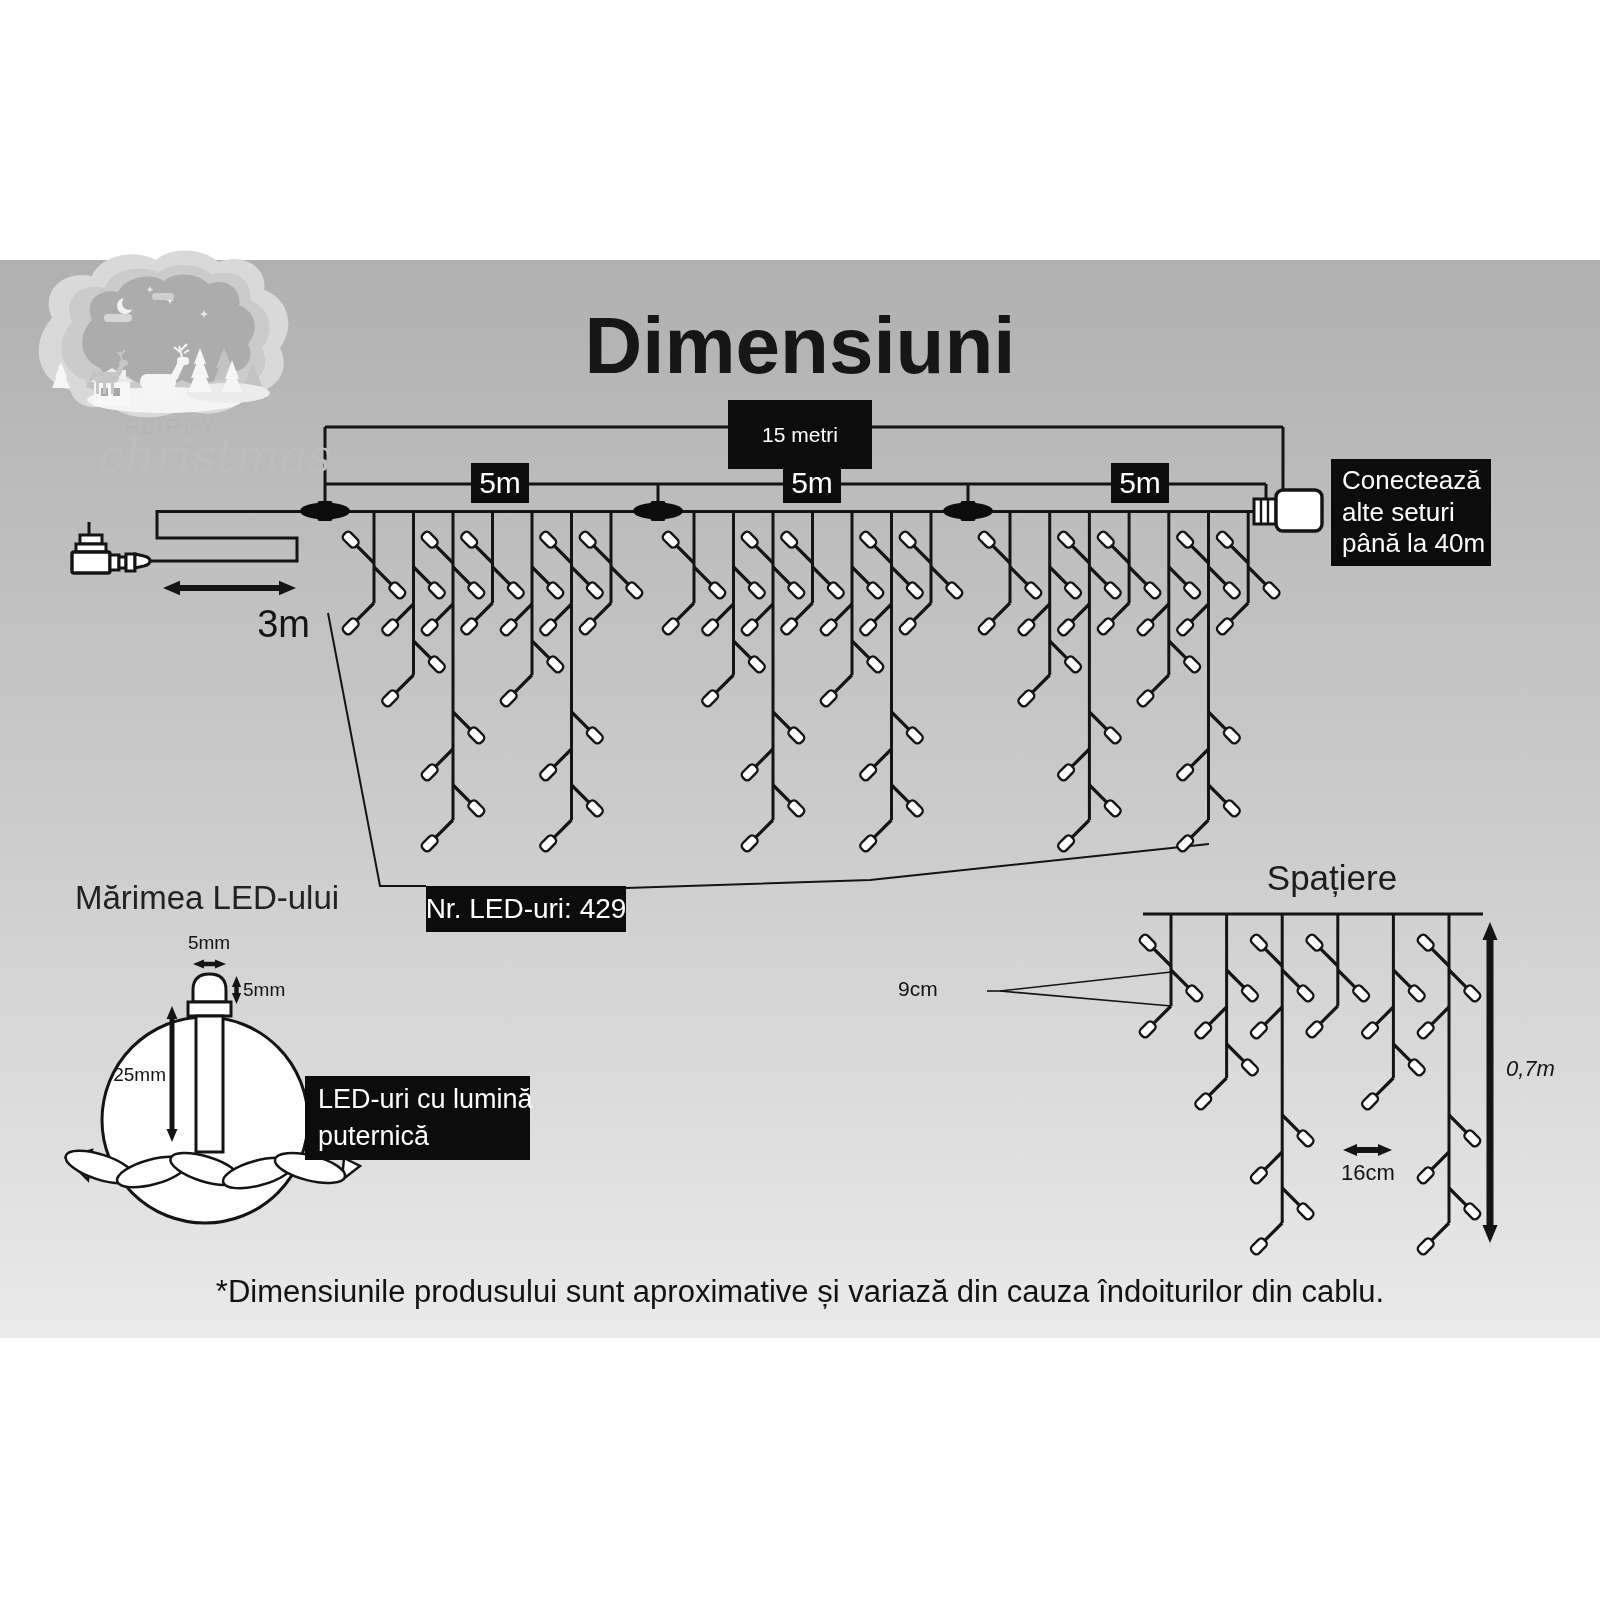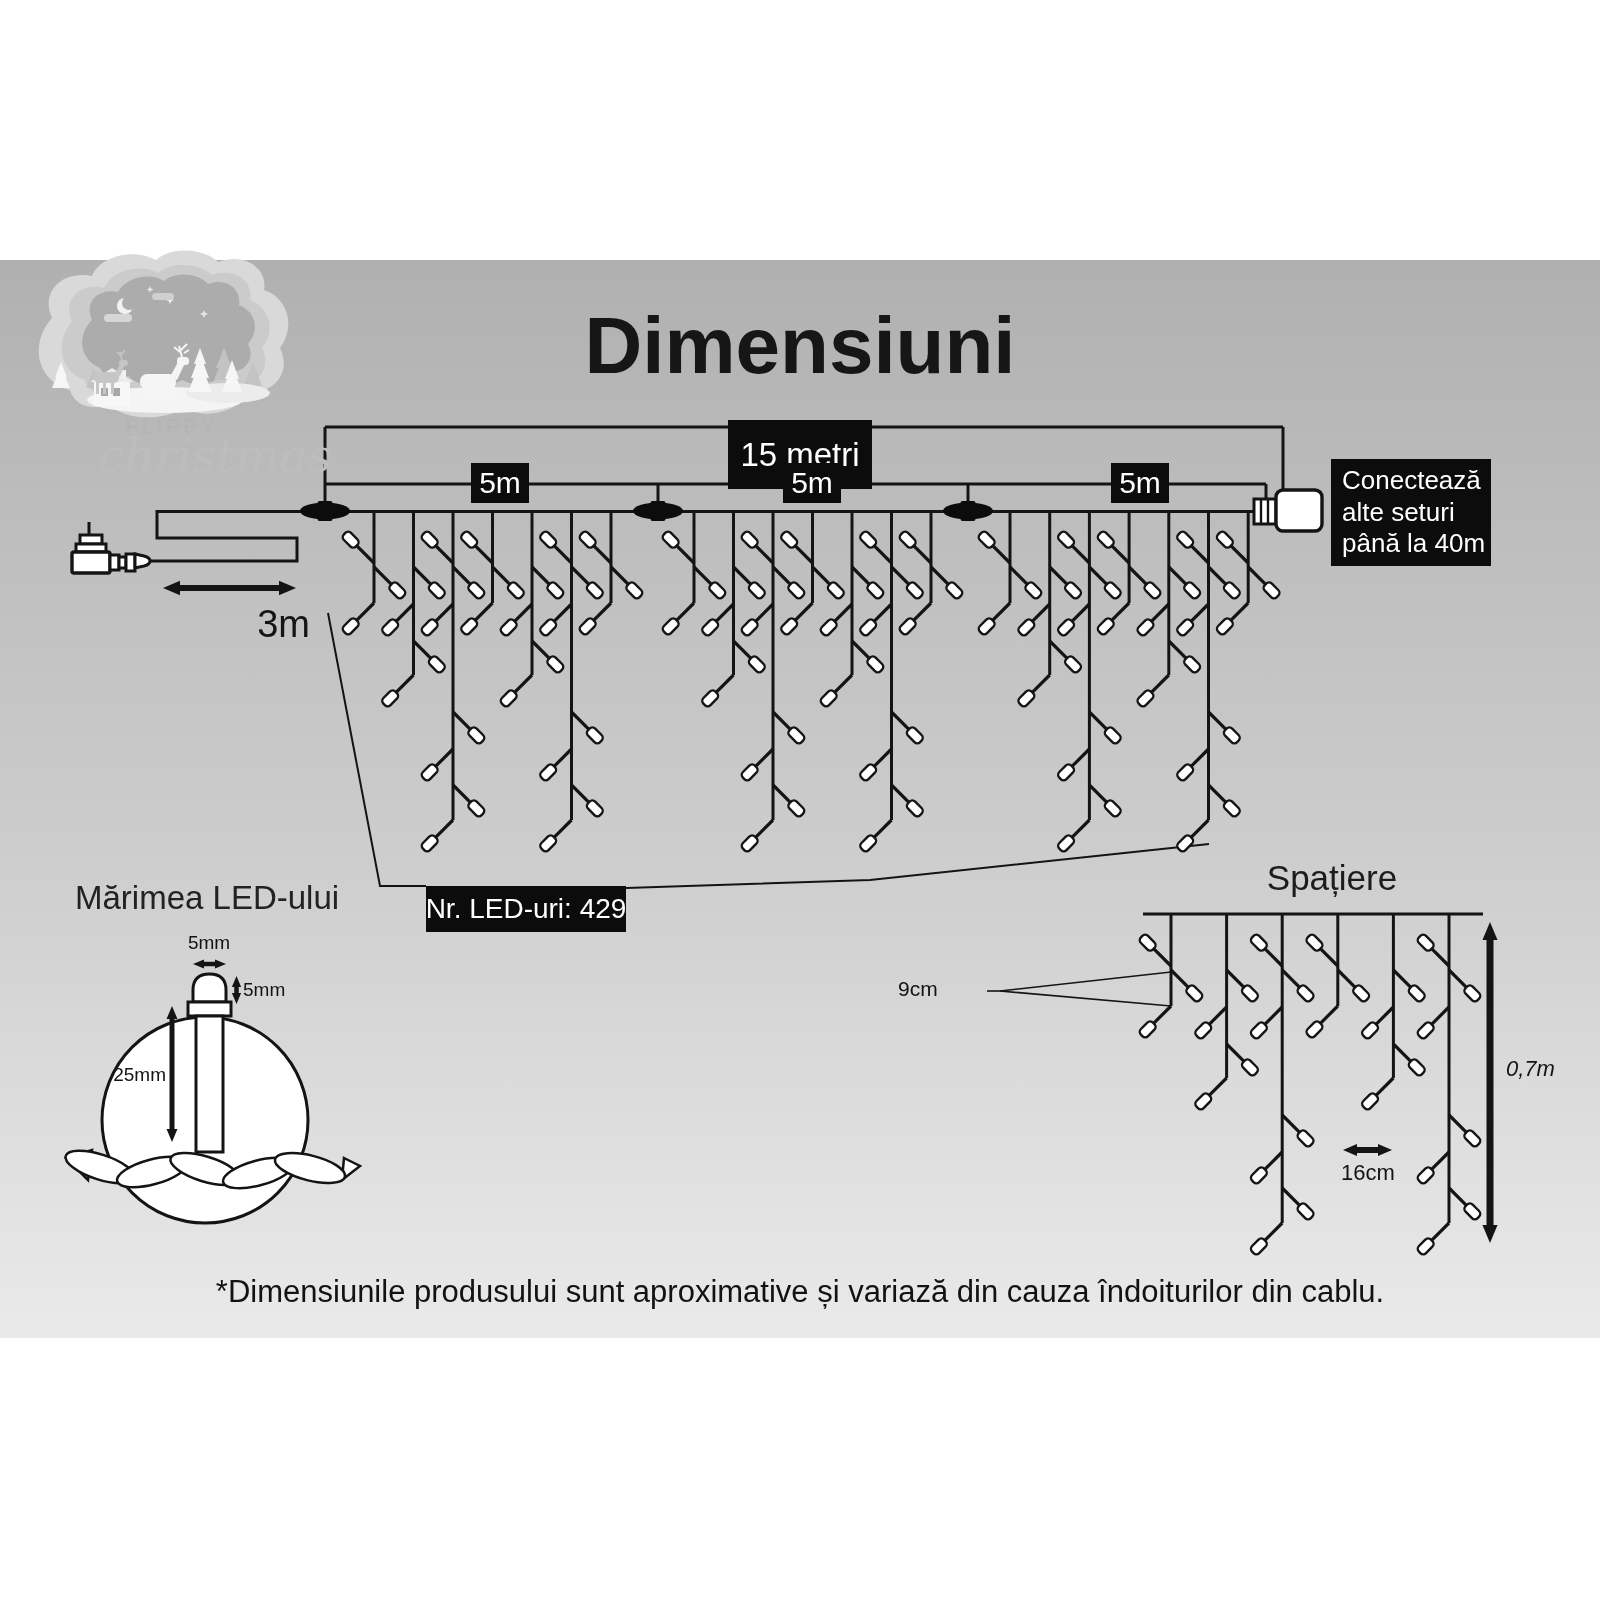--- a/index.html
+++ b/index.html
@@ -6,21 +6,21 @@
   body{width:1600px;height:1600px;position:relative;background:#ffffff;
        font-family:"Liberation Sans", sans-serif;}
   .stage{position:absolute;left:0;top:0;width:1600px;height:1600px;overflow:hidden;}
   .panel{position:absolute;left:0;top:260px;width:1600px;height:1078px;z-index:1;
          background:linear-gradient(180deg,#b0b0b0 0%,#cdcdcd 55%,#eaeaea 100%);}
   #art{position:absolute;left:0;top:0;z-index:2;}
   .lbl{position:absolute;z-index:3;color:#141414;white-space:nowrap;}
   .blackbox{position:absolute;z-index:3;background:#0c0c0c;color:#ffffff;
             display:flex;align-items:center;justify-content:center;white-space:nowrap;}
   .title{left:0;right:0;top:300px;text-align:center;font-size:80px;font-weight:bold;color:#161616;}
-  .box15{left:728px;top:400px;width:144px;height:69px;font-size:33px;margin-top:20px;}
+  .box15{left:728px;top:400px;width:144px;height:69px;font-size:21px;}
   .box5a{left:471px;top:463px;width:58px;height:40px;font-size:30px;}
   .box5b{left:783px;top:463px;width:58px;height:40px;font-size:30px;}
   .box5c{left:1111px;top:463px;width:58px;height:40px;font-size:30px;}
   .boxconnect{left:1331px;top:459px;width:160px;height:107px;font-size:26px;line-height:31.5px;
               flex-direction:column;align-items:flex-start;justify-content:center;padding-left:11px;box-sizing:border-box;}
   .boxled{left:426px;top:886px;width:200px;height:46px;font-size:28px;}
   .boxnote{left:305px;top:1076px;width:225px;height:84px;font-size:27px;line-height:37px;
            flex-direction:column;align-items:flex-start;justify-content:center;padding-left:13px;box-sizing:border-box;}
   .l3m{left:150px;top:603px;width:160px;text-align:right;font-size:38px;}
   .hled{left:75px;top:879px;font-size:33px;color:#222222;}
@@ -490,20 +490,24 @@
 
   <div class="lbl l3m">3m</div>
 
   <div class="blackbox boxled">Nr. LED-uri: 429</div>
 
   <div class="lbl hled">Mărimea LED-ului</div>
   <div class="lbl l5mmw">5mm</div>
   <div class="lbl l5mmh">5mm</div>
   <div class="lbl l25mm">25mm</div>
 
+  <div class="blackbox boxnote">
+    <span>LED-uri cu lumină</span>
+    <span>puternică</span>
+  </div>
 
   <div class="lbl hspat">Spațiere</div>
   <div class="lbl l9cm">9cm</div>
   <div class="lbl l16cm">16cm</div>
   <div class="lbl l07m">0,7m</div>
 
   <div class="lbl caption">*Dimensiunile produsului sunt aproximative și variază din cauza îndoiturilor din cablu.</div>
 </div>
 
 </body></html>

